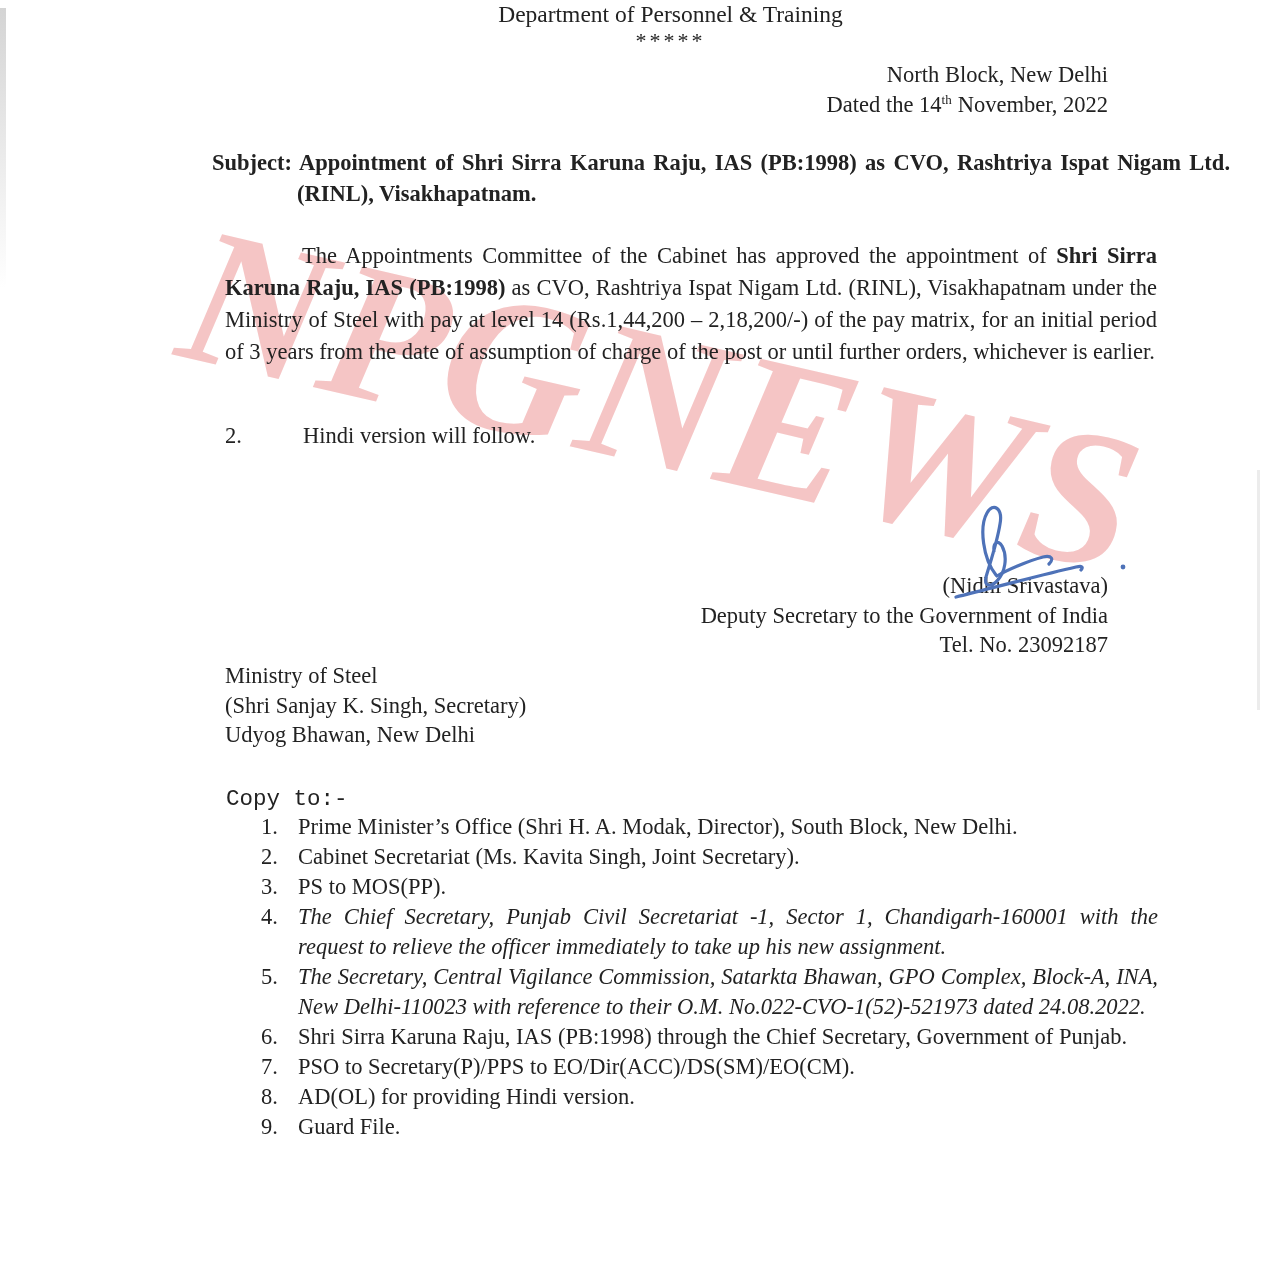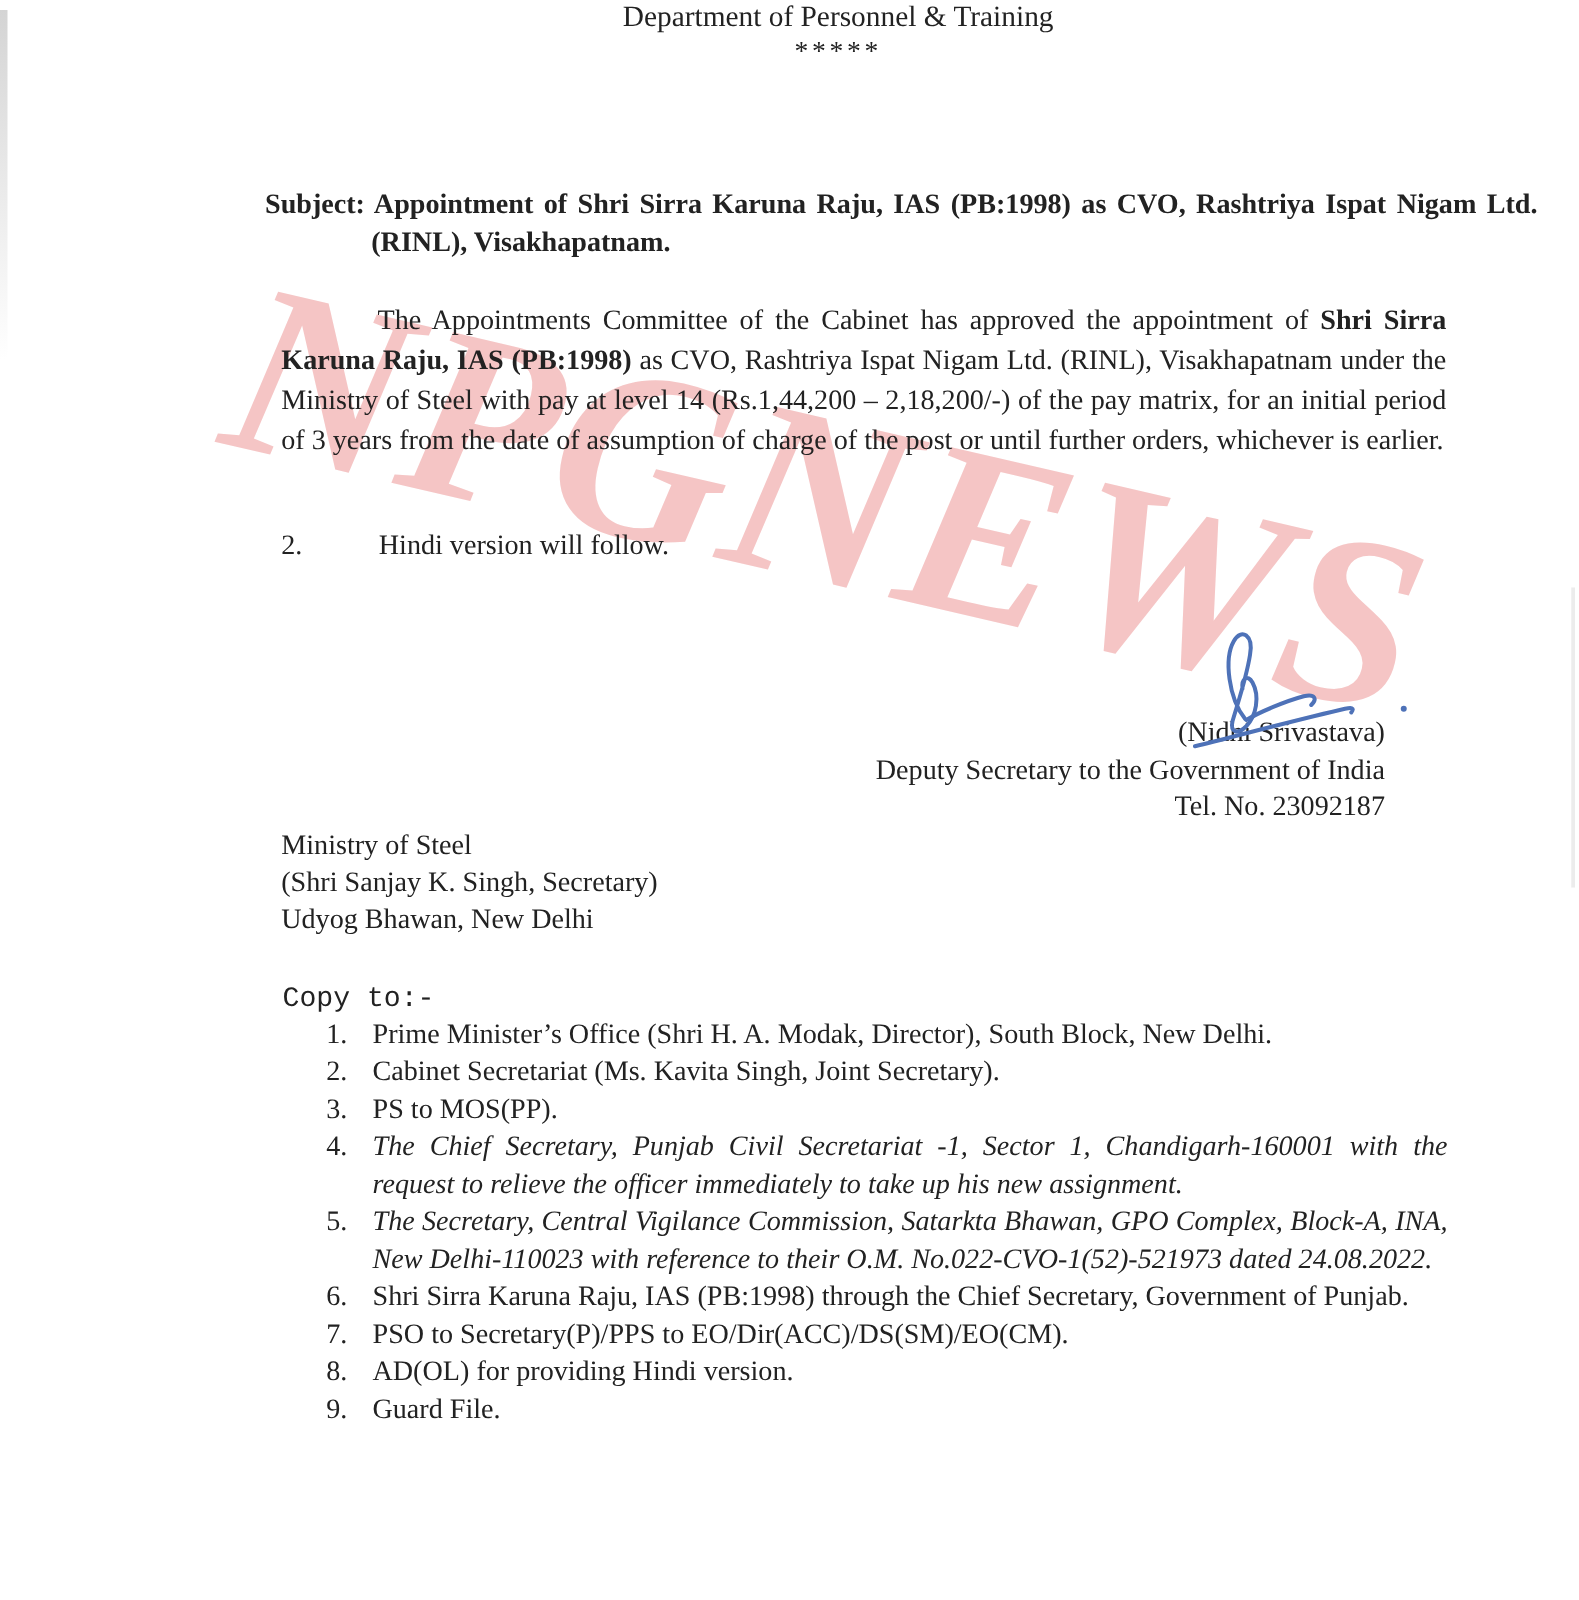--- a/index.html
+++ b/index.html
@@ -78,20 +78,24 @@
 
   <div class="watermark">NPGNEWS</div>
 
   <div class="layer">
 
     <div class="abs center-head">
       <div>Department of Personnel &amp; Training</div>
       <div class="stars">*****</div>
     </div>
 
+    <div class="abs right-block">
+      <div>North Block, New Delhi</div>
+      <div><span>Dated the 14</span><sup>th</sup><span class="date-suffix">November, 2022</span></div>
+    </div>
 
     <div class="abs subject"><span>Subject:</span> <span>Appointment of Shri Sirra Karuna Raju, IAS (PB:1998) as CVO, Rashtriya Ispat Nigam Ltd. (RINL), Visakhapatnam.</span></div>
 
     <div class="abs para1"><span>The Appointments Committee of the Cabinet has approved the appointment of </span><b>Shri Sirra Karuna Raju, IAS (PB:1998)</b><span> as CVO, Rashtriya Ispat Nigam Ltd. (RINL), Visakhapatnam under the Ministry of Steel with pay at level 14 (Rs.1,44,200 – 2,18,200/-) of the pay matrix, for an initial period of 3 years from the date of assumption of charge of the post or until further orders, whichever is earlier.</span></div>
 
     <div class="abs para2"><span class="num">2.</span><span>Hindi version will follow.</span></div>
 
     <div class="abs signatory">
       <div>(Nidhi Srivastava)</div>
       <div>Deputy Secretary to the Government of India</div>

